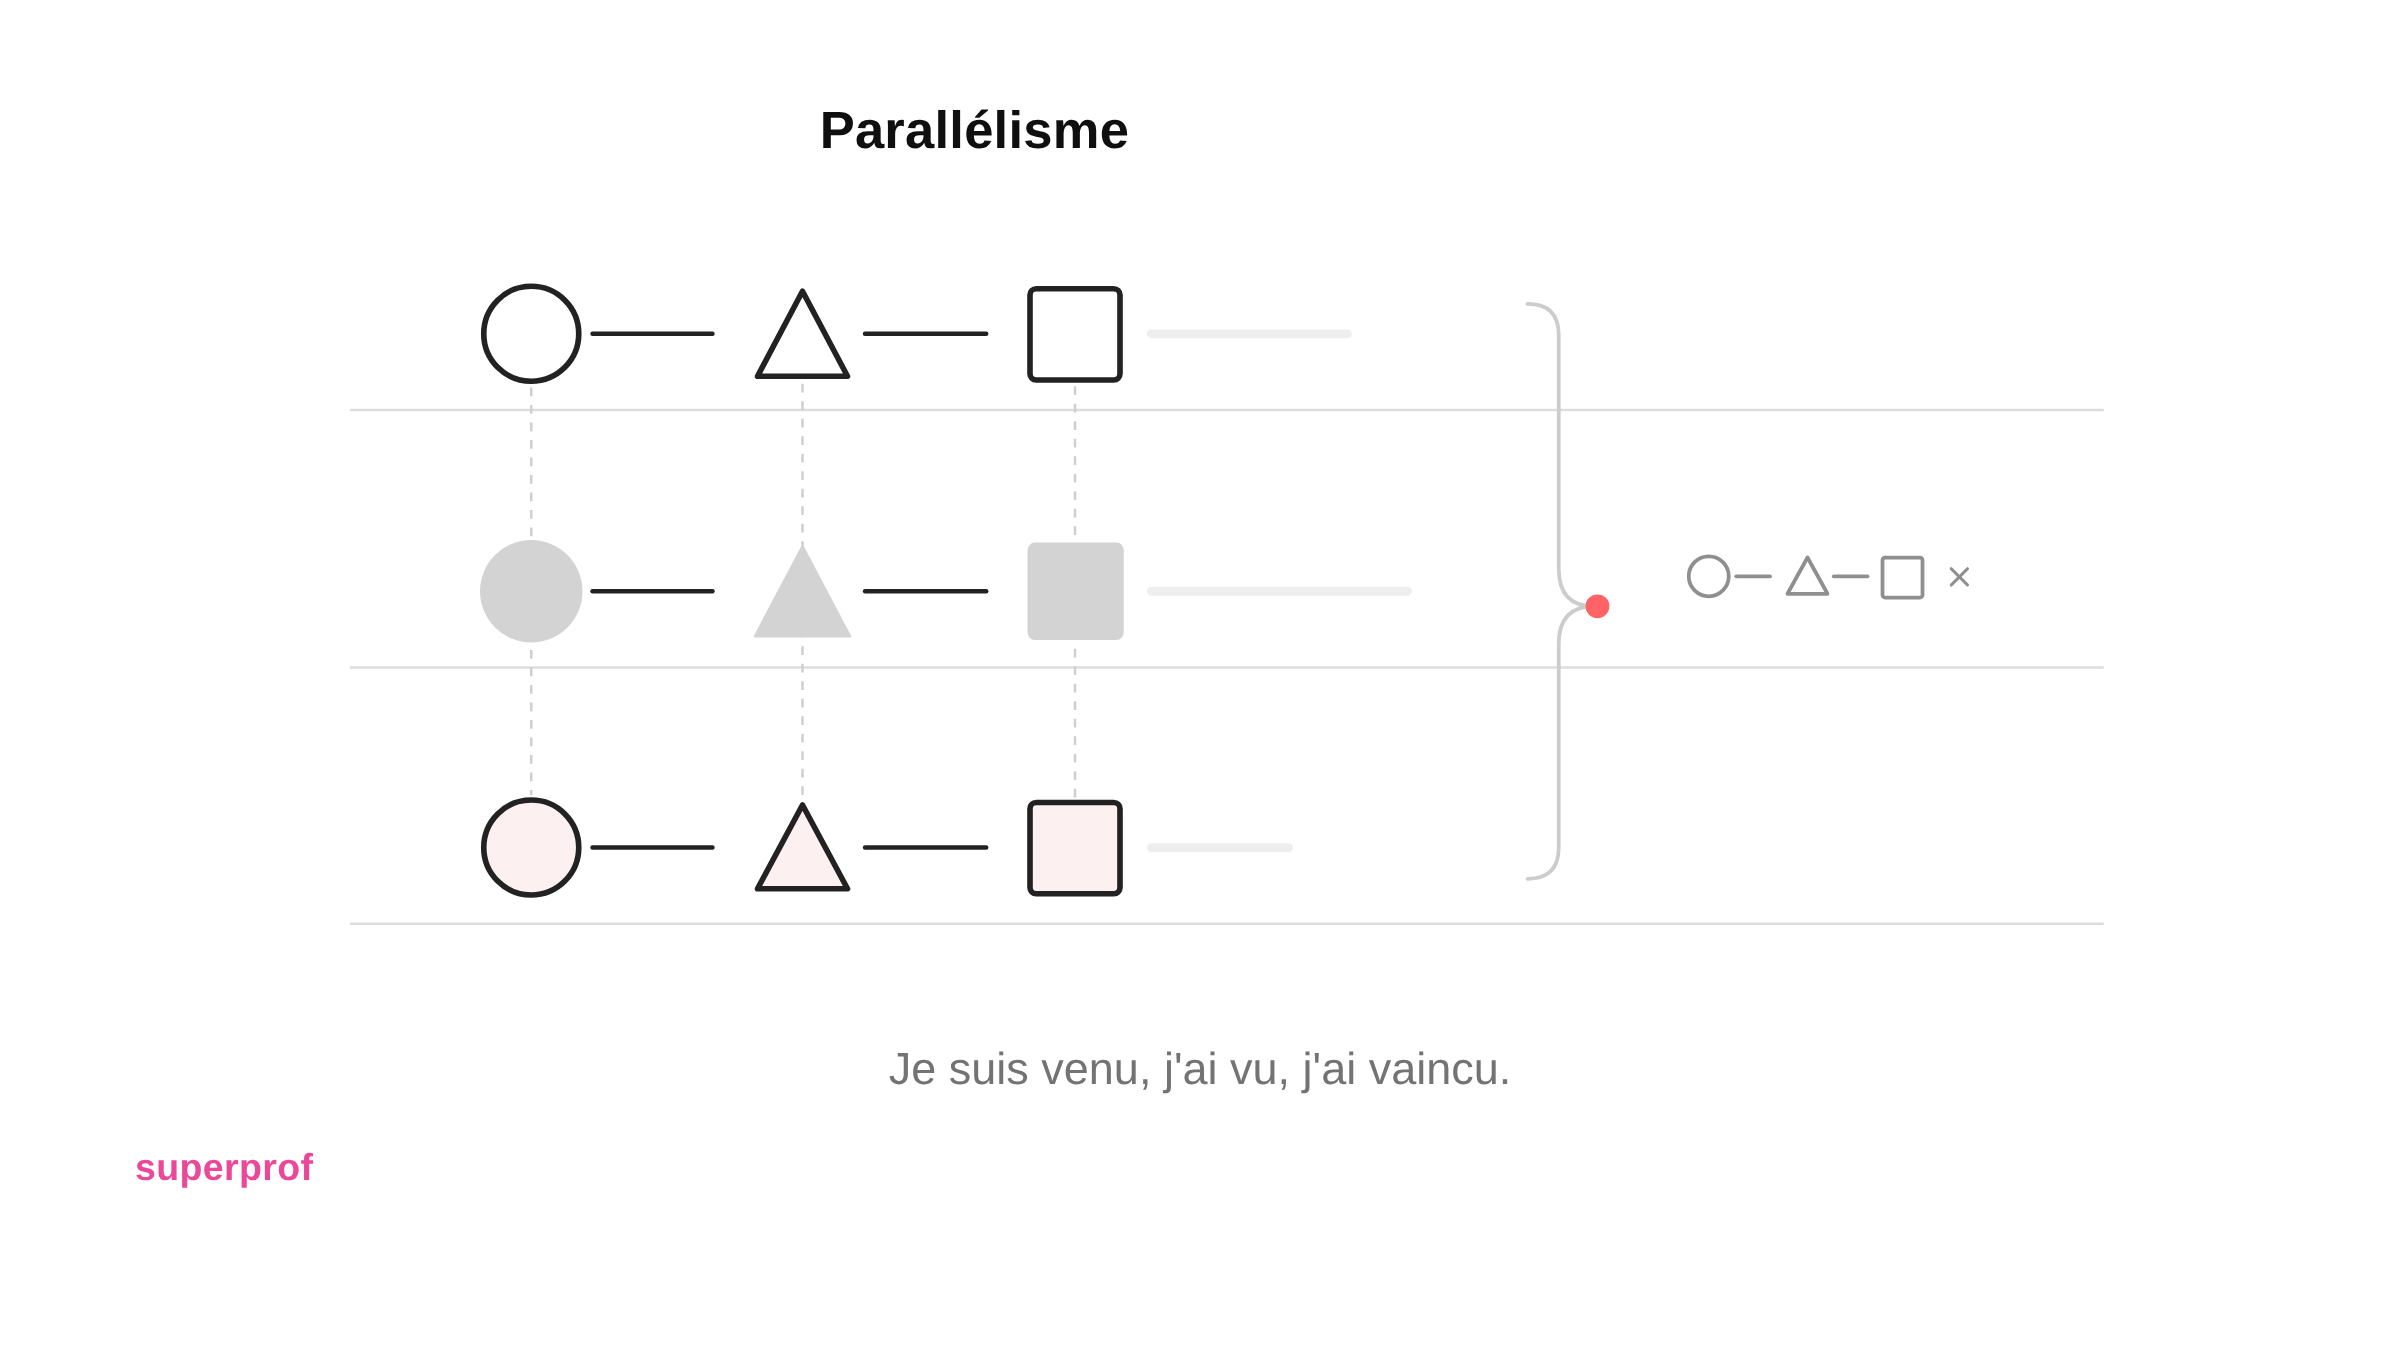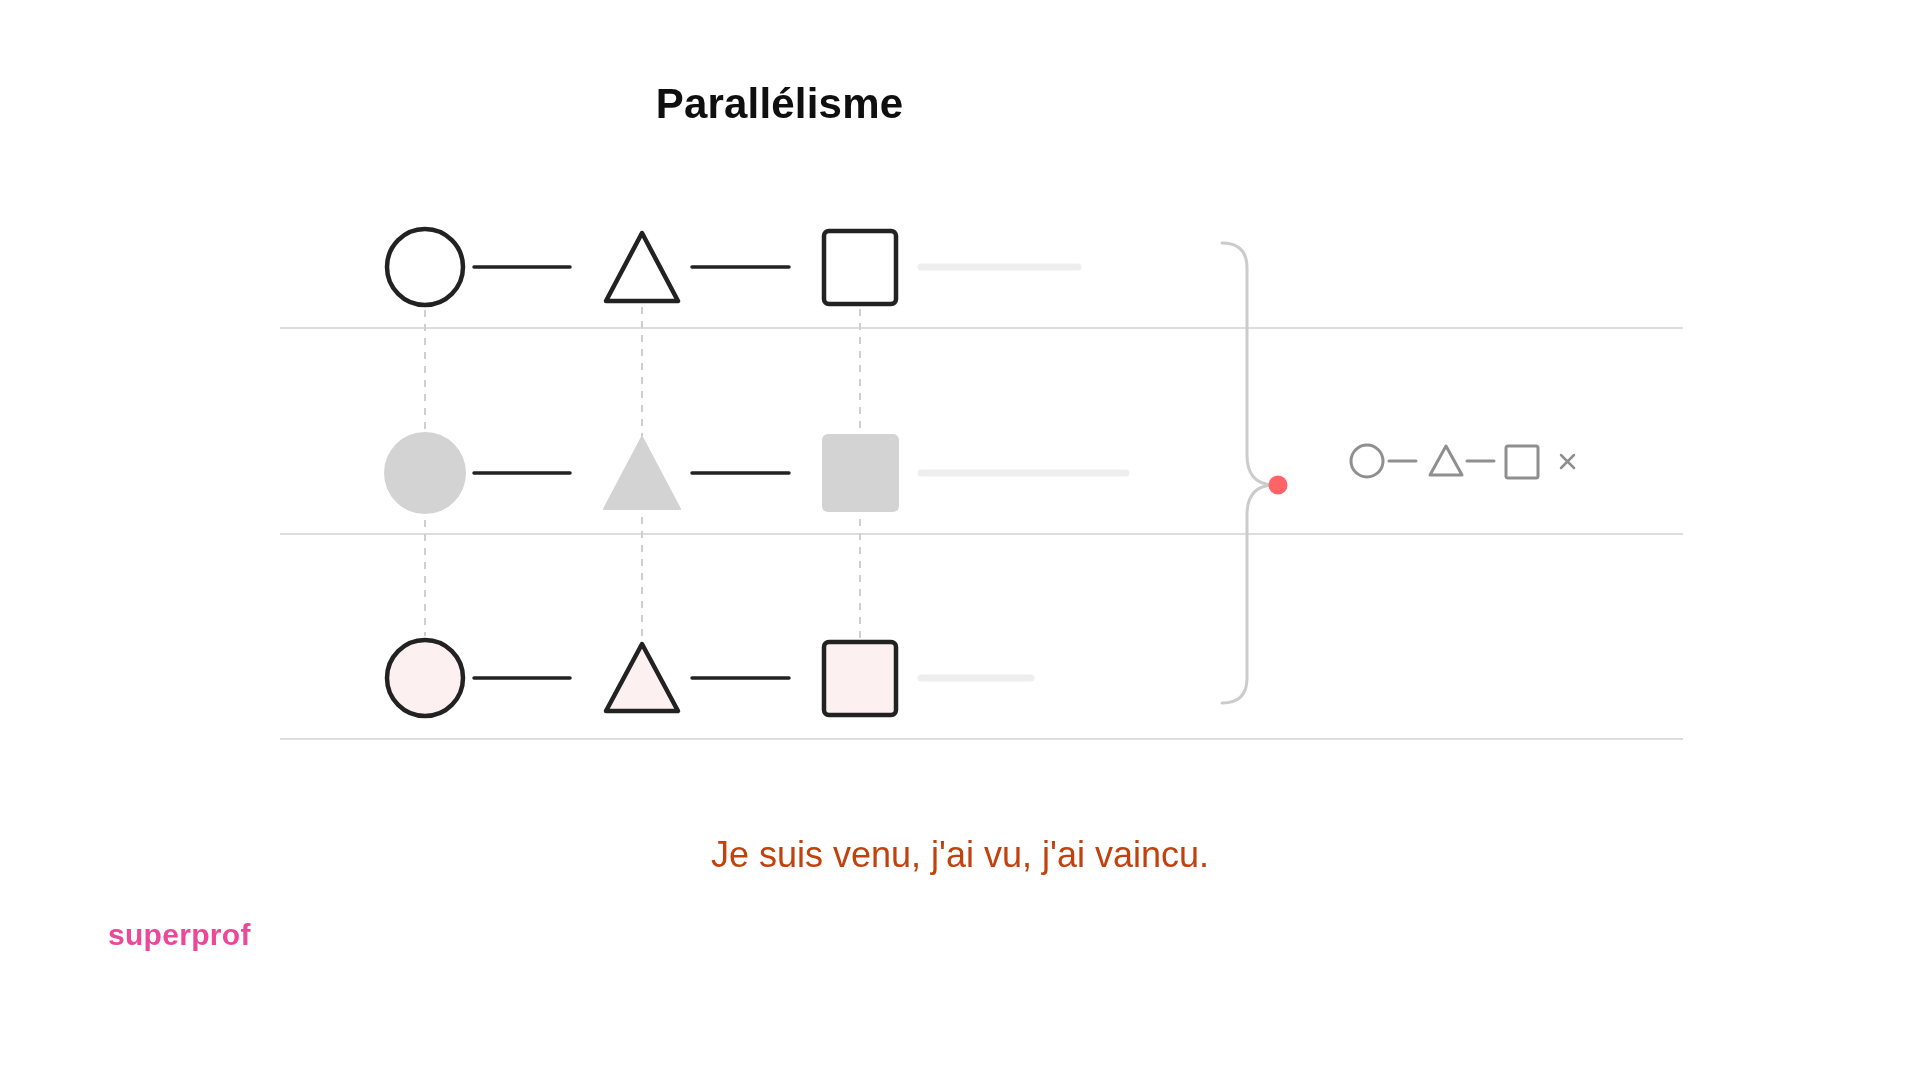--- a/index.html
+++ b/index.html
@@ -1,18 +1,18 @@
 <!DOCTYPE html>
 <html><head>
 <meta charset="utf-8">
 <style>
   html, body { margin:0; padding:0; background:#ffffff; }
   body { width:1920px; height:1080px; position:relative; overflow:hidden; font-family:"Liberation Sans", sans-serif; }
   .title { position:absolute; left:0; width:1559px; top:80px; text-align:center; font-size:42px; font-weight:700; color:#0f0f0f; letter-spacing:0.2px; }
-  .caption { position:absolute; left:0; width:1920px; top:834px; text-align:center; font-size:36px; color:#c2410c; }
+  .caption { position:absolute; left:0; width:1920px; top:834px; text-align:center; font-size:36px; color:#737373; }
   .logo { position:absolute; left:108px; top:918px; font-size:30px; font-weight:700; color:#ec4899; letter-spacing:0.3px; }
   svg.diagram { position:absolute; left:0; top:0; }
 </style>
 </head>
 <body>
 
 <div class="title">Parallélisme</div>
 
 <svg class="diagram" width="1920" height="1080" viewBox="0 0 1920 1080" xmlns="http://www.w3.org/2000/svg">
 

